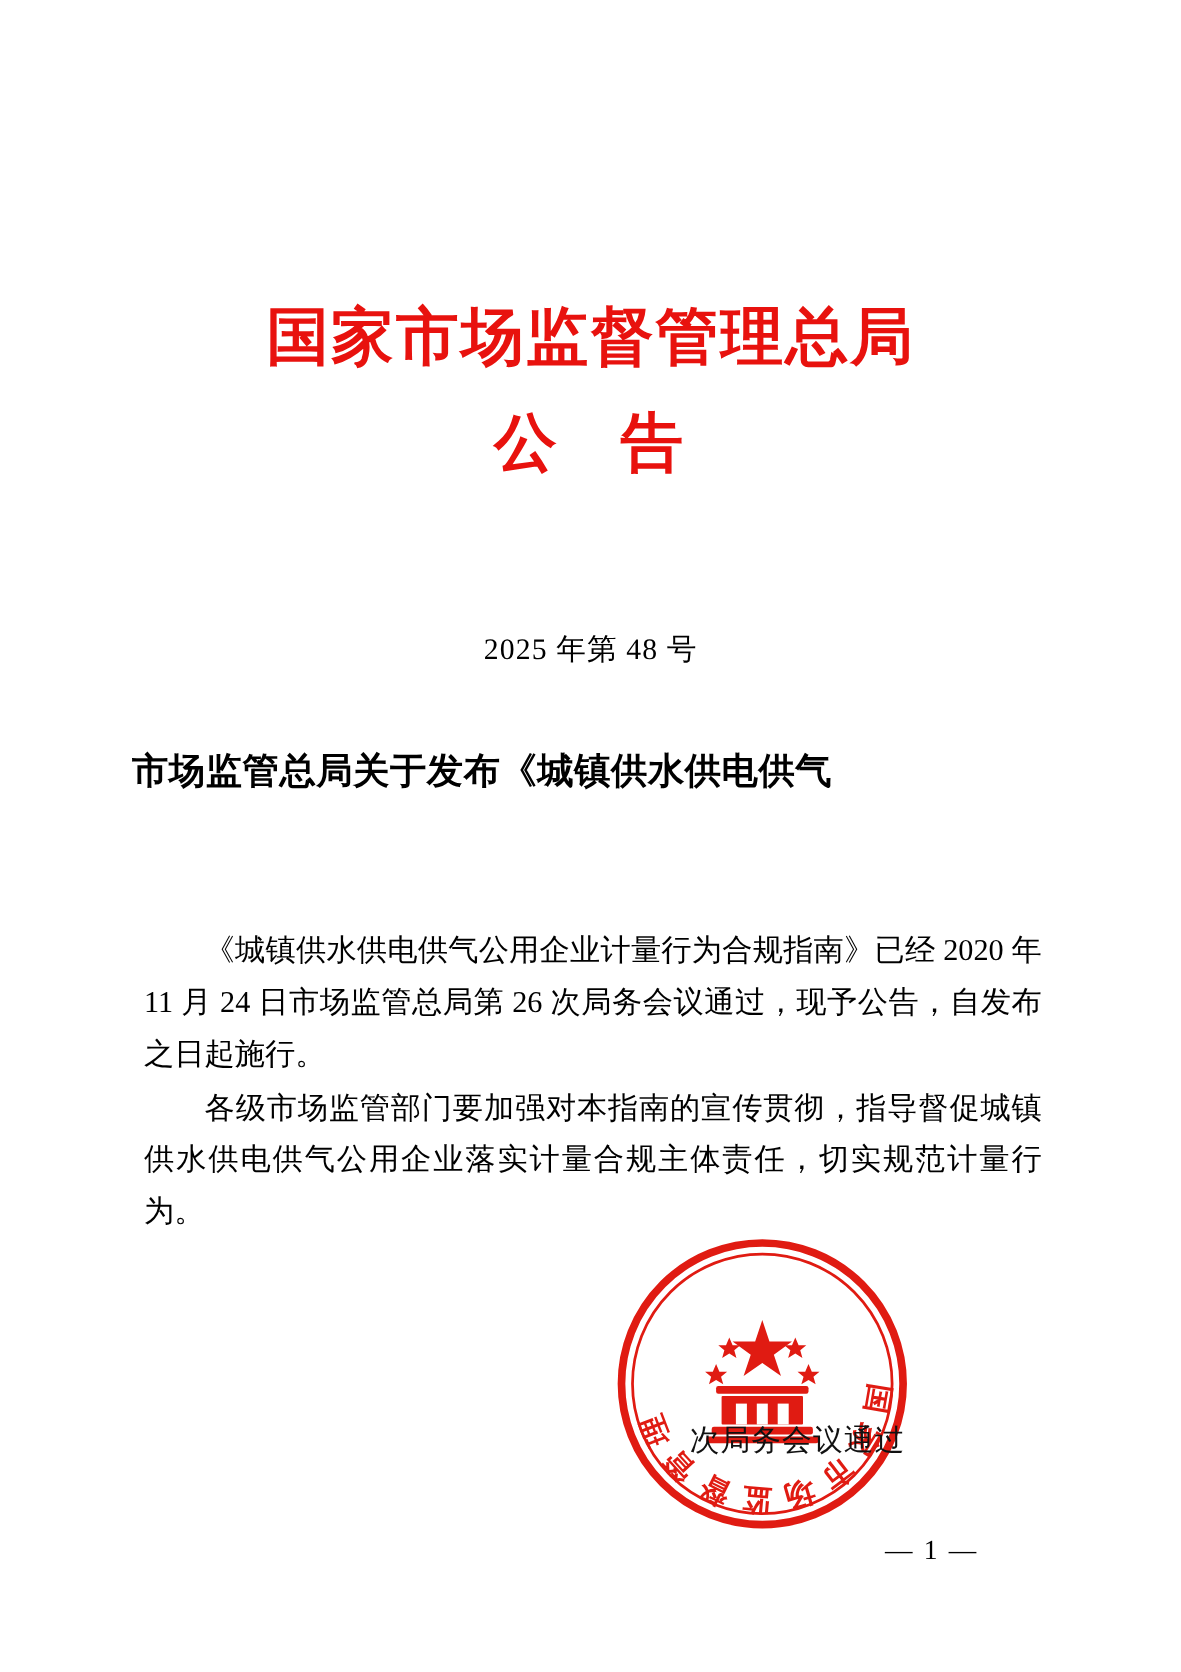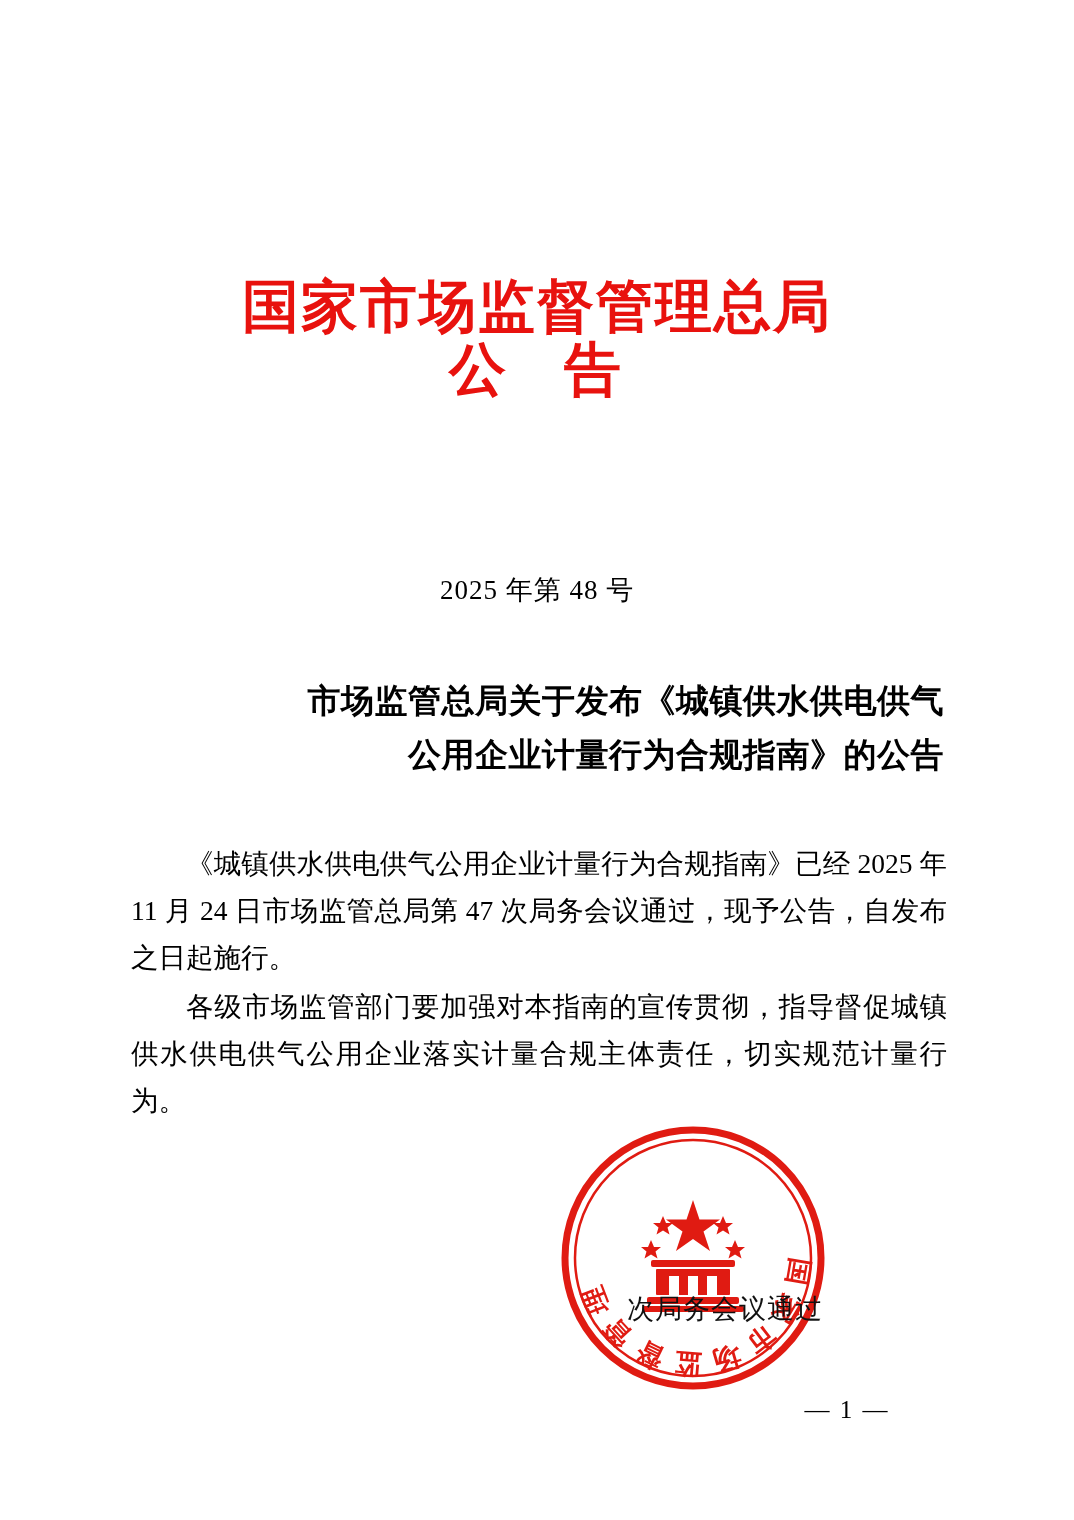--- a/index.html
+++ b/index.html
@@ -33,20 +33,21 @@
   .masthead-title {
     color: #e8120e;
     font-family: "DejaVu Serif", "Liberation Serif", serif;
     font-weight: 700;
     font-size: 57px;
     letter-spacing: 2px;
     line-height: 1.1;
     white-space: nowrap;
   }
   .masthead-sub {
+    margin-top: 34px;
     color: #e8120e;
     font-family: "DejaVu Serif", "Liberation Serif", serif;
     font-weight: 700;
     font-size: 57px;
     letter-spacing: 58px;
     padding-left: 54px;
     line-height: 1.1;
     white-space: nowrap;
   }
 
@@ -58,23 +59,23 @@
     width: 100%;
     text-align: center;
     font-size: 27px;
     letter-spacing: 1px;
   }
 
   
   .doc-title {
     position: absolute;
     top: 674px;
-    left: 130px;
+    left: 120px;
     width: 814px;
-    text-align: right;
+    text-align: left;
     font-family: "DejaVu Serif", "Liberation Serif", serif;
     font-weight: 700;
     font-size: 33px;
     line-height: 1.65;
     letter-spacing: 0.5px;
   }
 
   
   .body-text {
     position: absolute;
@@ -135,25 +136,24 @@
 
   <div class="masthead">
     <div class="masthead-title">国家市场监督管理总局</div>
     <div class="masthead-sub">公告</div>
   </div>
 
   <div class="issue-no">2025 年第 48 号</div>
 
   <div class="doc-title">
     <div>市场监管总局关于发布《城镇供水供电供气</div>
-    <div>公用企业计量行为合规指南》的公告</div>
   </div>
 
   <div class="body-text">
-    <p>《城镇供水供电供气公用企业计量行为合规指南》已经 2025 年 11 月 24 日市场监管总局第 47 次局务会议通过，现予公告，自发布之日起施行。</p>
+    <p>《城镇供水供电供气公用企业计量行为合规指南》已经 2020 年 11 月 24 日市场监管总局第 26 次局务会议通过，现予公告，自发布之日起施行。</p>
     <p>各级市场监管部门要加强对本指南的宣传贯彻，指导督促城镇供水供电供气公用企业落实计量合规主体责任，切实规范计量行为。</p>
   </div>
 
   <div class="seal-wrap">
     <svg width="268" height="268" viewBox="0 0 268 268" xmlns="http://www.w3.org/2000/svg">
       <g fill="none" stroke="#e01b12" stroke-width="7">
         <circle cx="134" cy="134" r="128"></circle>
       </g>
       <g fill="none" stroke="#e01b12" stroke-width="2.5">
         <circle cx="134" cy="134" r="118"></circle>

